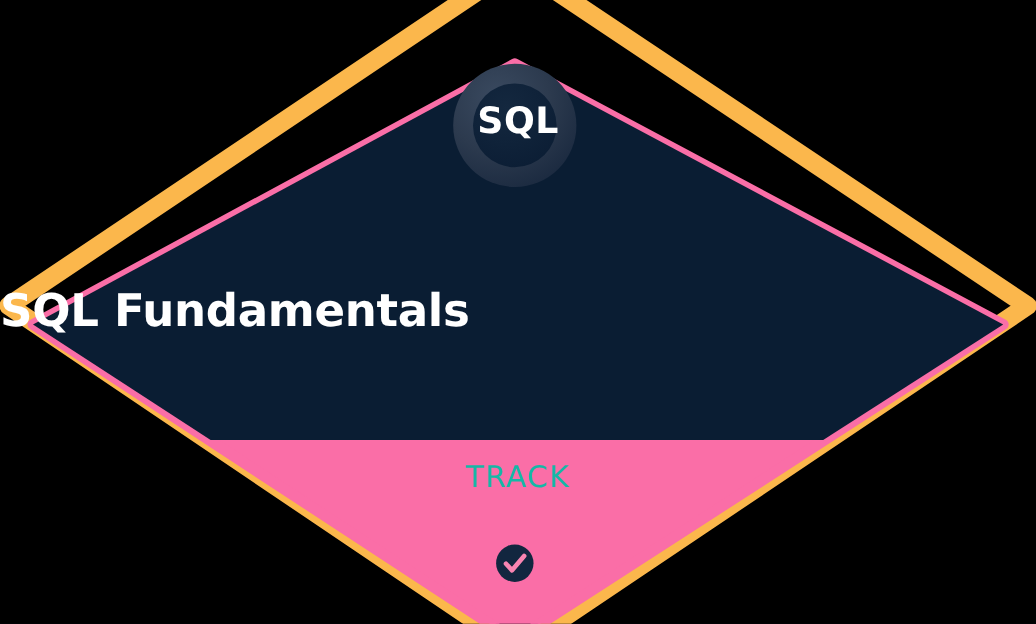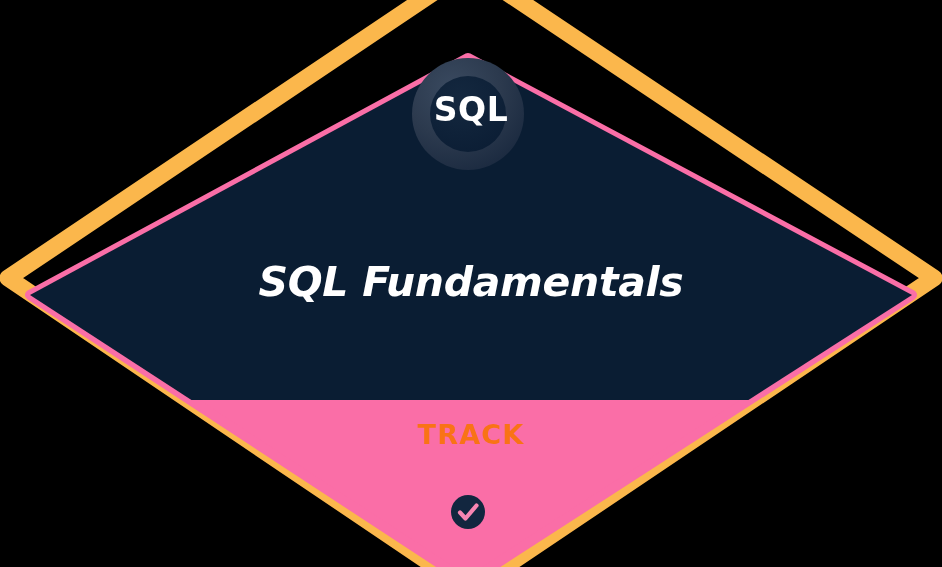--- a/index.html
+++ b/index.html
@@ -44,43 +44,42 @@
     font-size: 33px;
     font-weight: bold;
     letter-spacing: 0.5px;
     color: #ffffff;
   }
   .track-title {
     position: absolute;
     left: 0;
     right: 0;
     top: 258px;
-    text-align: center;
+    text-align: left;
     font-family: "DejaVu Sans", sans-serif;
     font-size: 41px;
     font-weight: bold;
     letter-spacing: -0.3px;
     color: #ffffff;
-    font-style: italic;
   }
   .status-block {
     position: absolute;
     left: 0;
     right: 0;
     top: 418px;
     text-align: center;
   }
   .status-line {
     display: block;
     font-family: "DejaVu Sans", sans-serif;
     font-size: 27px;
-    font-weight: bold;
+    font-weight: normal;
     line-height: 34px;
     letter-spacing: 1.2px;
-    color: #f97316;
+    color: #14b8a6;
   }
 </style>
 </head>
 <body>
 
 <div id="badge-canvas">
 
   <svg id="badge-svg" viewBox="0 0 942 567" xmlns="http://www.w3.org/2000/svg">
     <defs>
       <clipPath id="clip-diamond">

